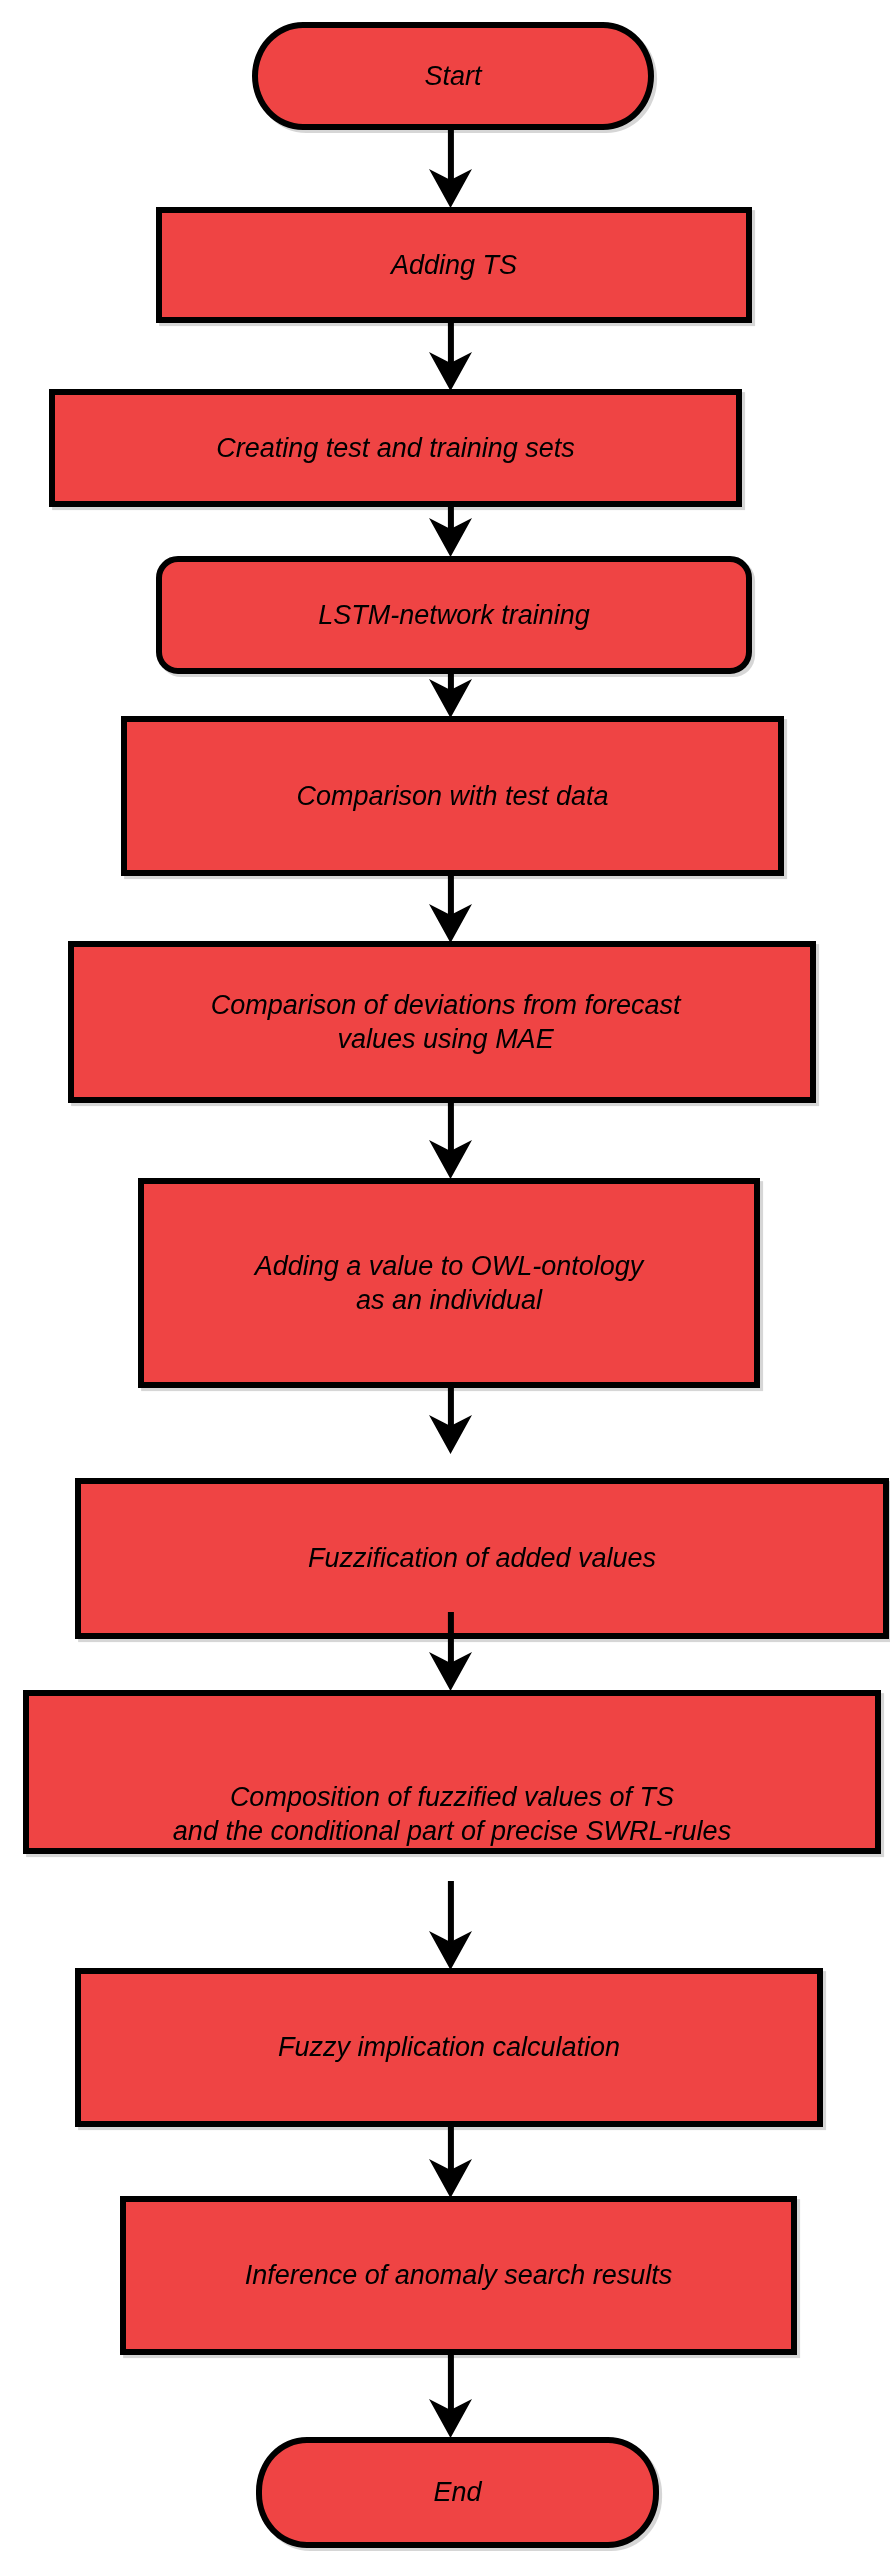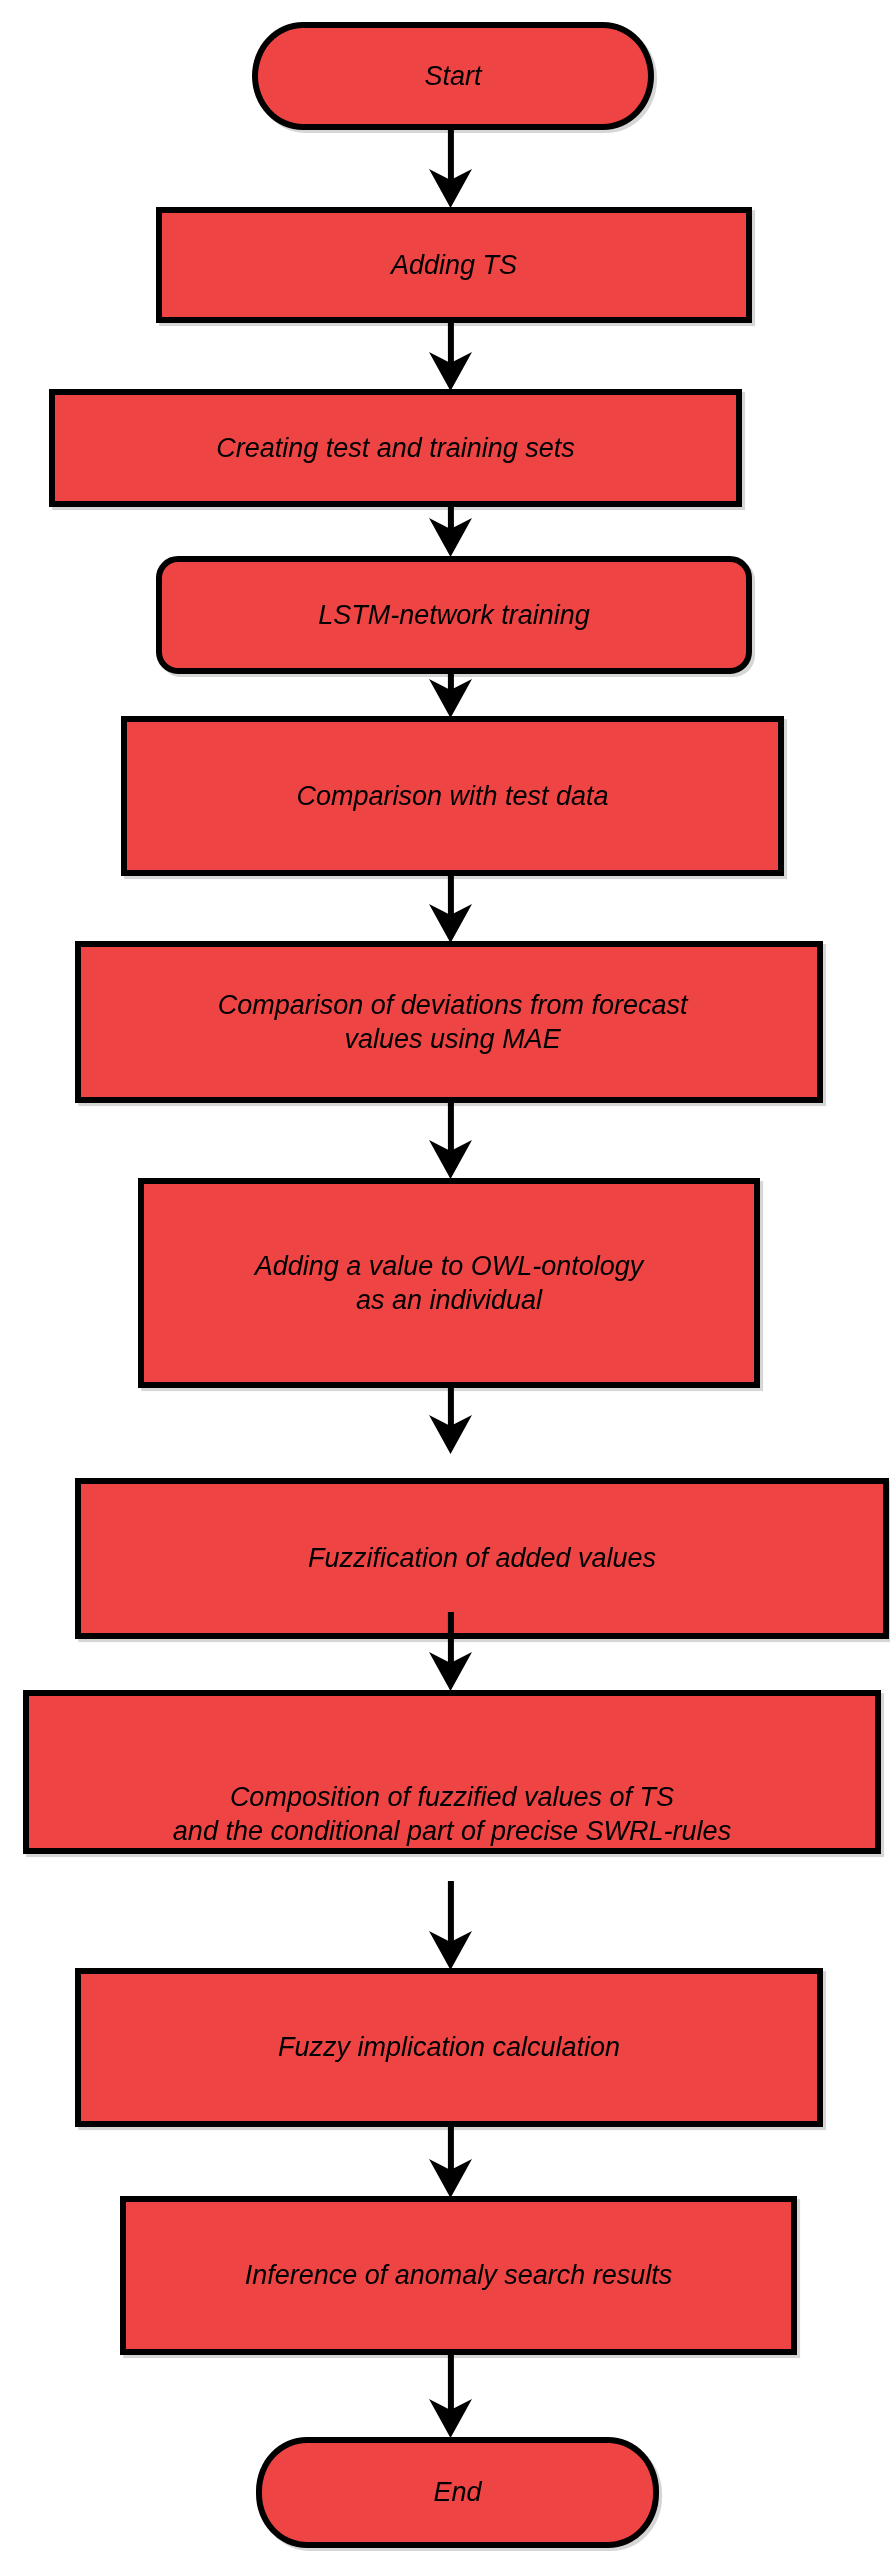--- a/index.html
+++ b/index.html
@@ -35,21 +35,21 @@
   }
   .terminator {
     border-radius: 51px / 54px;
   }
   
   #n-start        { left: 252px;  top: 21.7px;   width: 402px;  height: 108px; }
   #n-loading      { left: 156px;  top: 207px;  width: 596px;  height: 116px; }
   #n-creating     { left: 49px;   top: 389px;  width: 693px; height: 118px; }
   #n-lstm         { left: 156px;  top: 556px;  width: 596px;  height: 118px; border-radius: 22px; }
   #n-comp-test    { left: 121px;  top: 716px;  width: 663px;  height: 160px; }
-  #n-comp-dev     { left: 75px;   top: 941px; width: 748px;  height: 162px; padding-left: 18px; }
+  #n-comp-dev     { left: 68px;   top: 941px; width: 748px;  height: 162px; padding-left: 18px; }
   #n-adding       { left: 138px;  top: 1178px; width: 622px;  height: 210px; }
   #n-fuzzif       { left: 75px;   top: 1453px; width: 814px;  height: 161px; margin-top: 25px; }
   #n-composition  { left: 23px;   top: 1690px; width: 858px; height: 164px; align-items: flex-end; }
   #n-fuzzy-impl   { left: 75px;   top: 1968px; width: 748px;  height: 159px; }
   #n-inference    { left: 112px;  top: 2196px; width: 677px;  height: 159px; margin-left: 8px; }
   #n-end          { left: 256px;  top: 2437px; width: 403px;  height: 111px; }
 
   
   .arrow {
     position: absolute;

